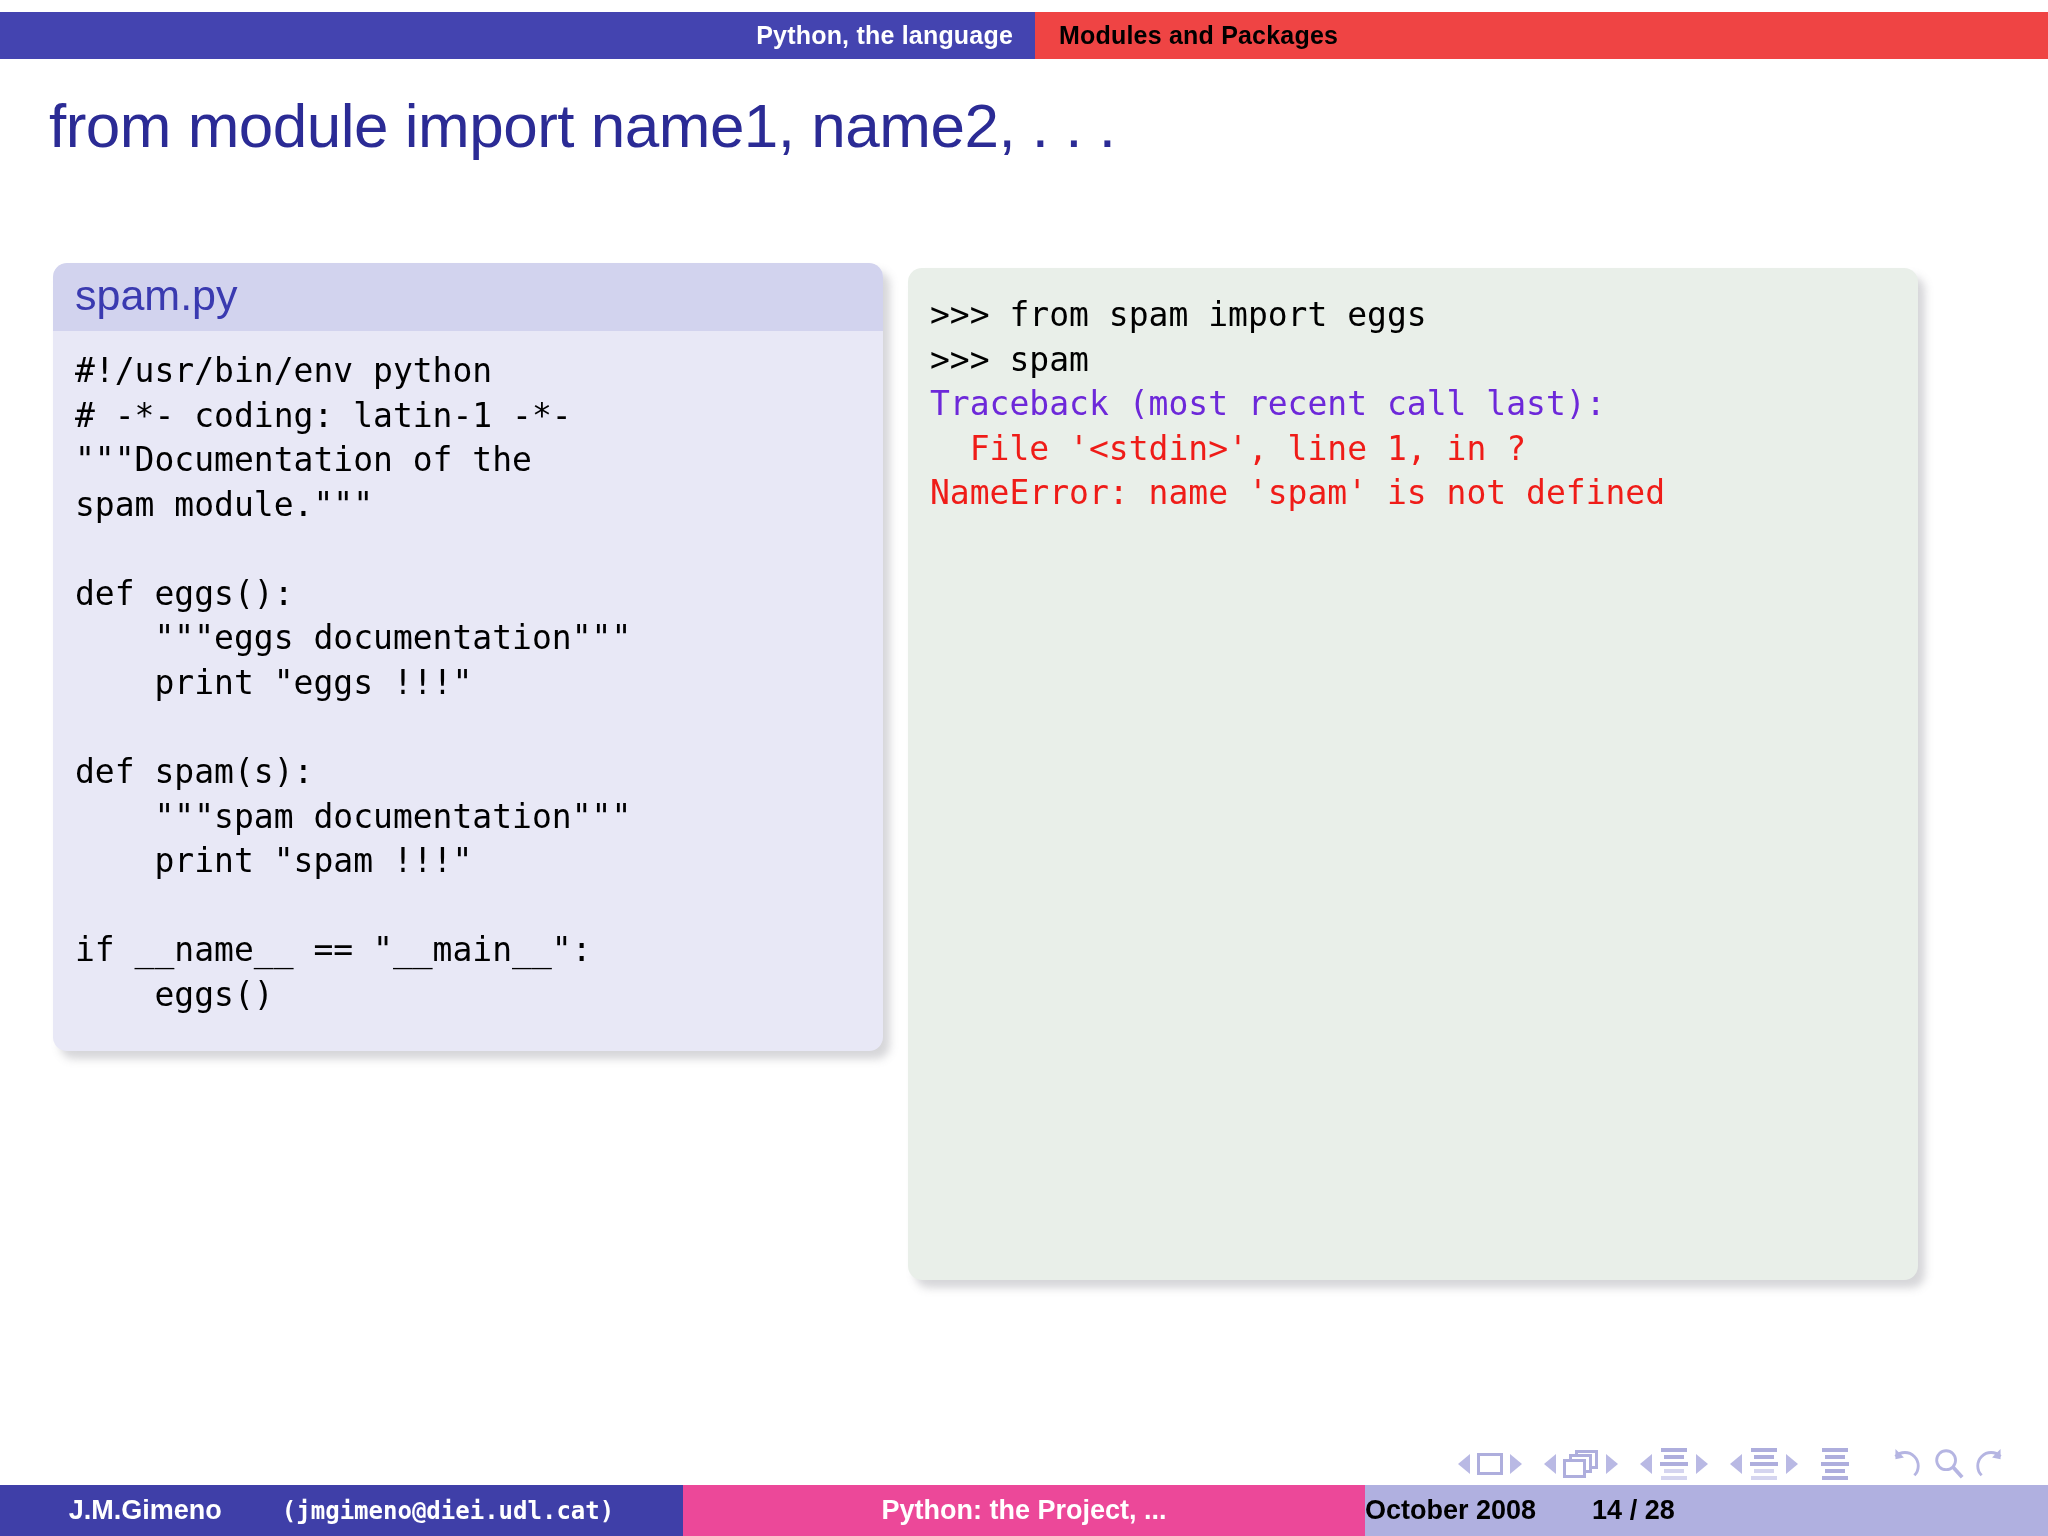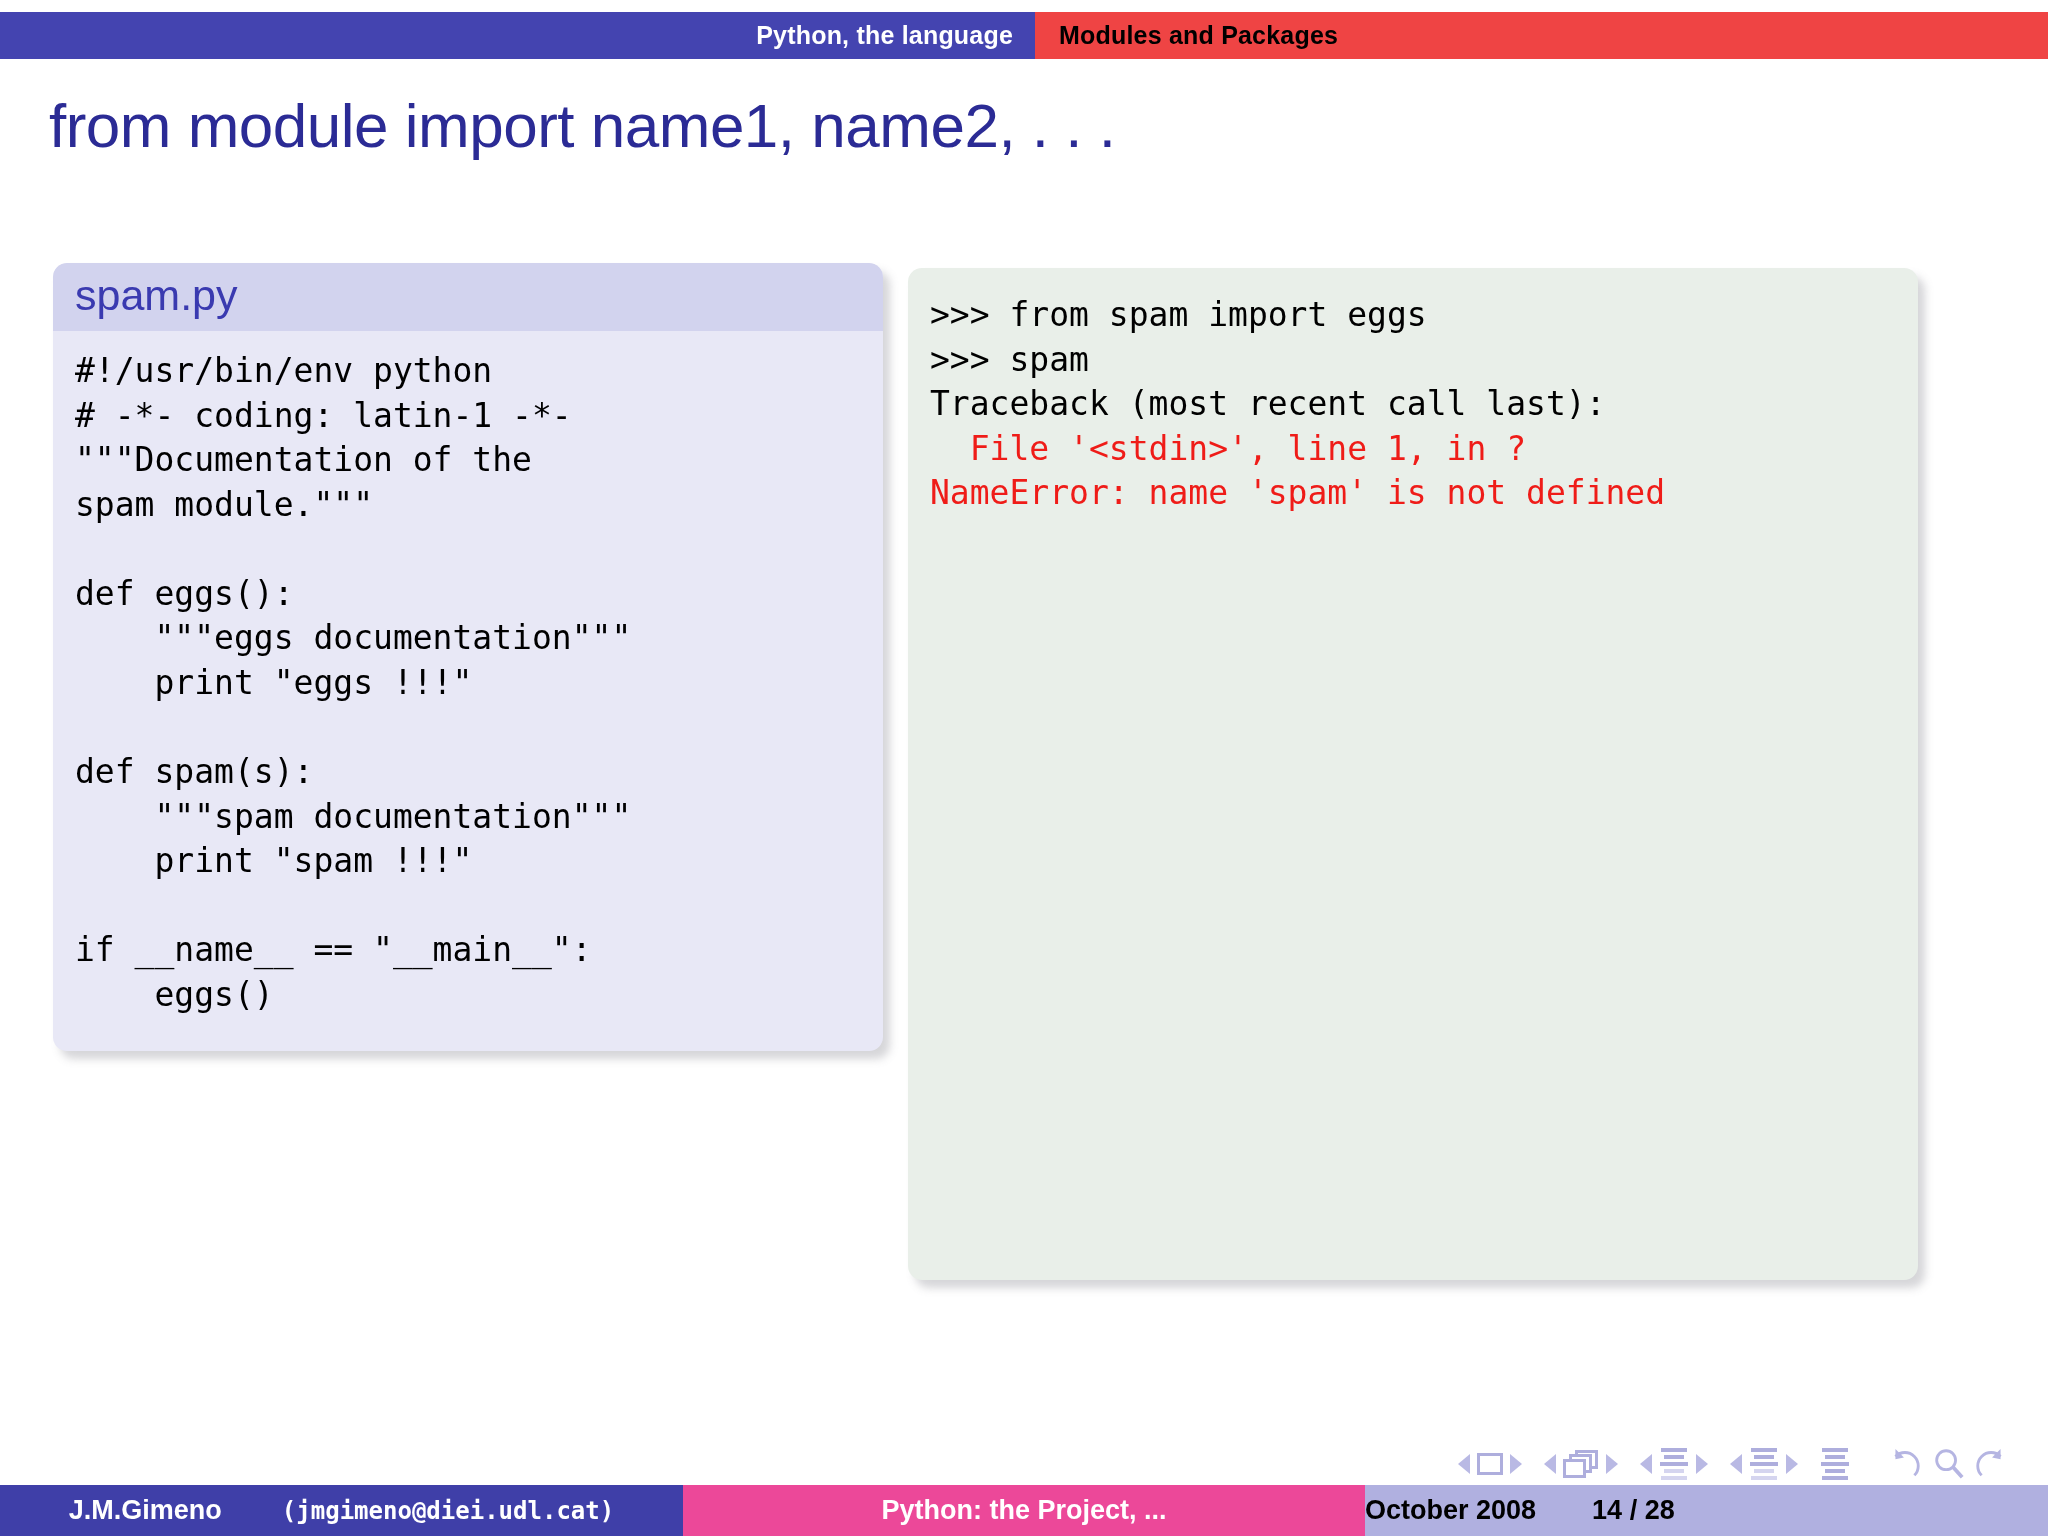--- a/index.html
+++ b/index.html
@@ -255,21 +255,21 @@
     print "spam !!!"
 
 if __name__ == "__main__":
     eggs()</pre>
   </div>
 </div>
 
 <div class="block-right">
   <pre class="code" id="terminal-lines"><span>&gt;&gt;&gt; from spam import eggs</span>
 <span>&gt;&gt;&gt; spam</span>
-<span style="color: #000000;">Traceback (most recent call last):</span>
+<span style="color: #6d28d9;">Traceback (most recent call last):</span>
 <span style="color: rgb(239, 28, 24);">  File '&lt;stdin&gt;', line 1, in ?</span>
 <span style="color: rgb(239, 28, 24);">NameError: name 'spam' is not defined</span></pre>
 </div>
 
 <div class="navsyms">
 
   <div class="navgroup">
     <span class="tri tri-l"></span>
     <span class="sq"></span>
     <span class="tri tri-r"></span>

